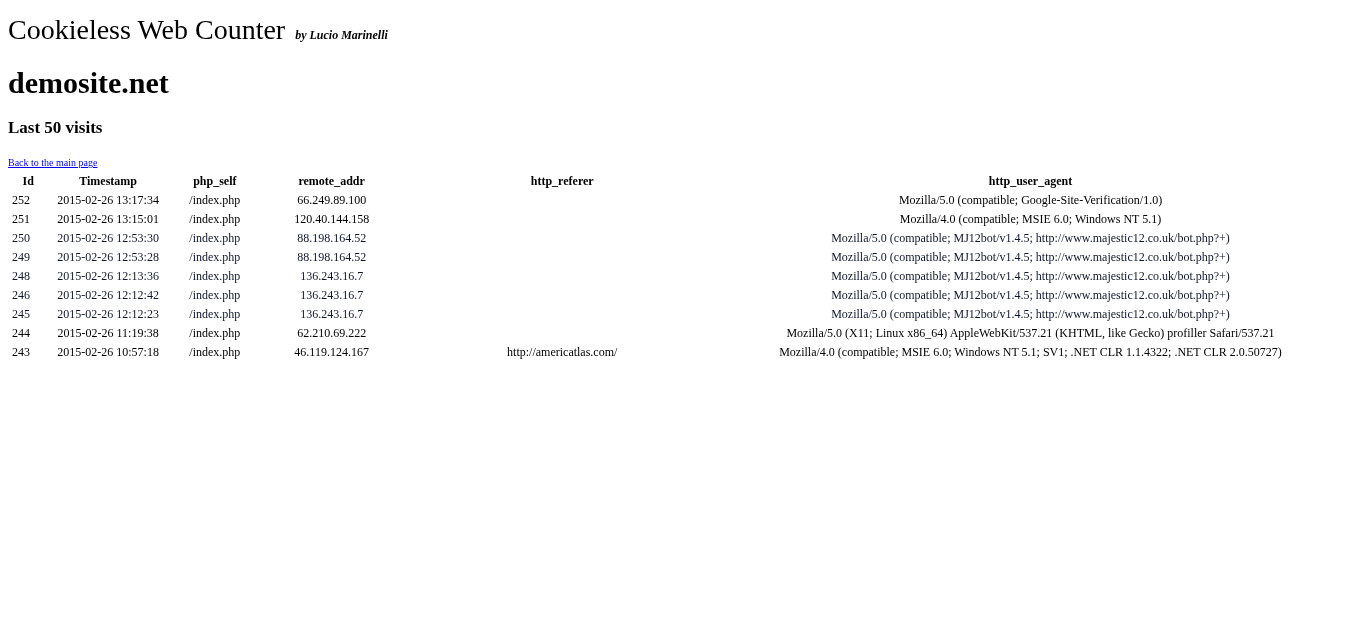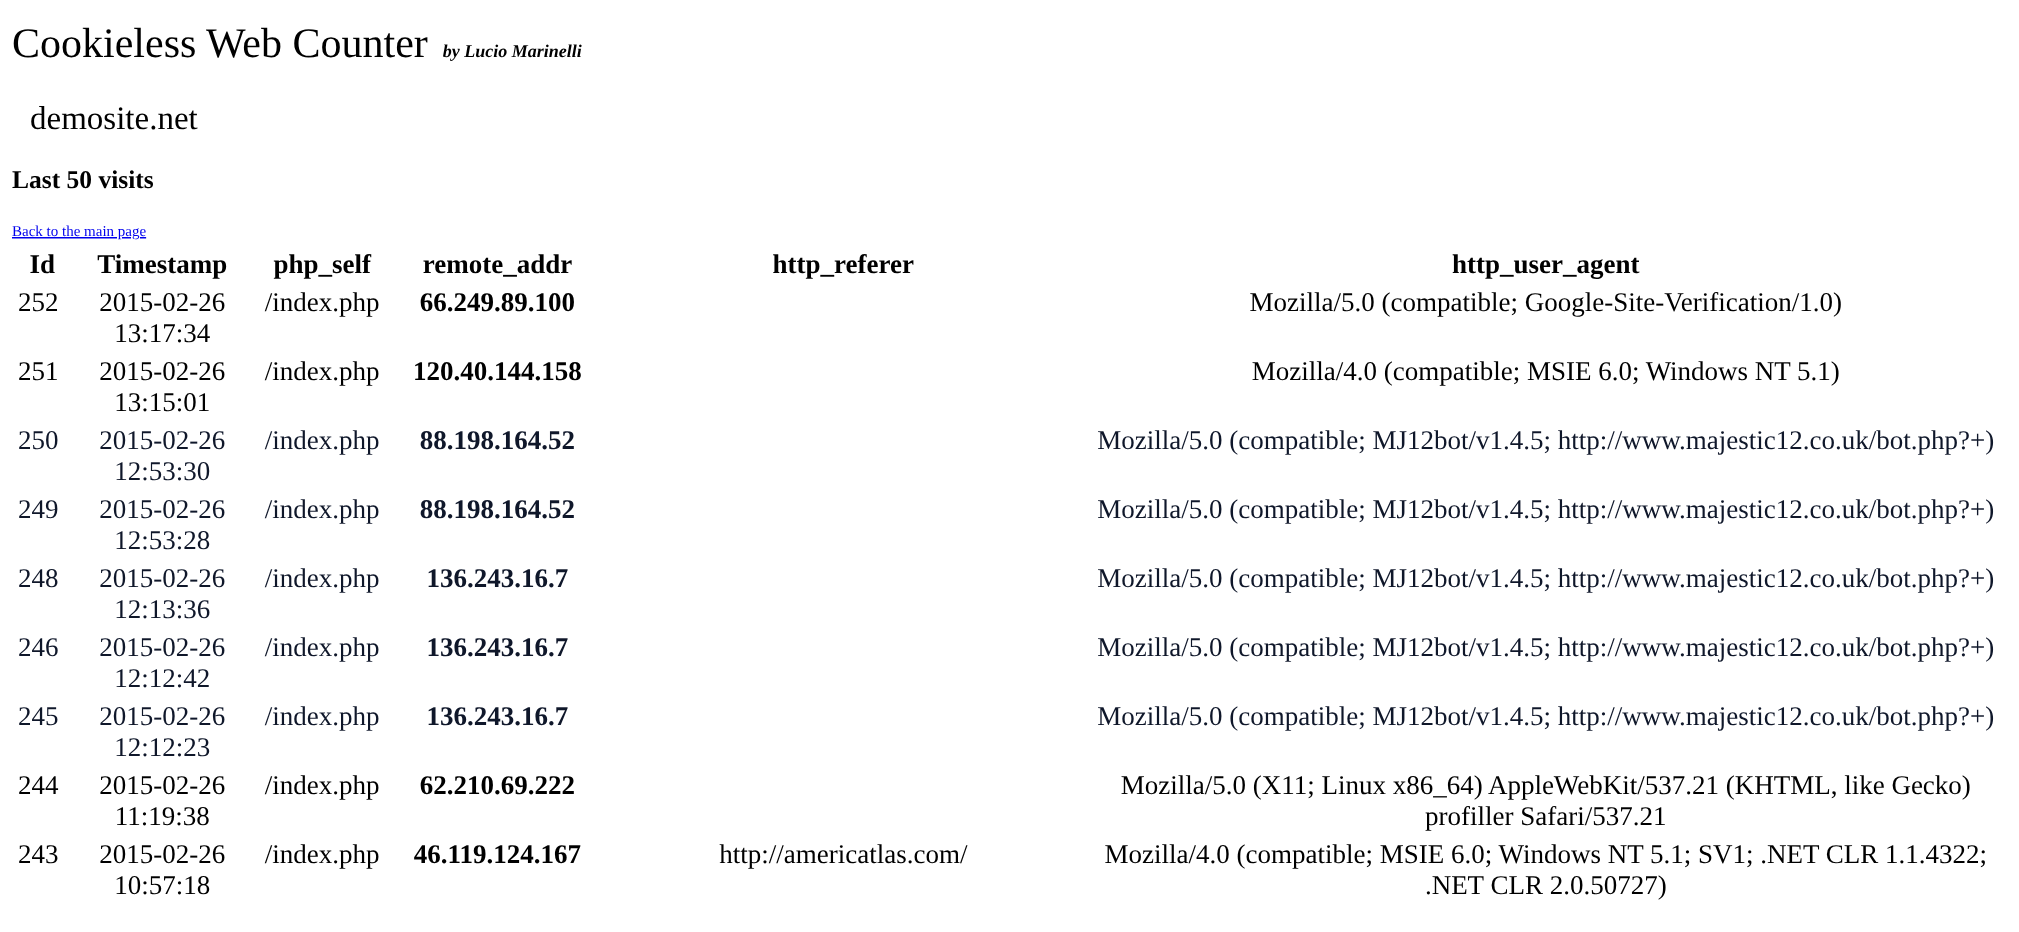--- a/index.html
+++ b/index.html
@@ -14,40 +14,40 @@
     margin: 0 0 8px 0;
     display: inline;
   }
   .byline {
     font-size: 12px;
     font-style: italic;
     font-weight: bold;
     margin-left: 6px;
   }
   h2 {
-    font-size: 22px;
-    font-weight: normal;
-    margin: 20px 0 10px 12px;
+    font-size: 30px;
+    font-weight: bold;
+    margin: 20px 0 10px 0;
   }
   h3 {
     font-size: 17px;
     font-weight: bold;
     margin: 18px 0 14px 0;
   }
   a.backlink {
     color: #0000EE;
     text-decoration: underline;
     font-size: 10px;
     cursor: pointer;
   }
   table {
     border-collapse: collapse;
     width: 100%;
     max-width: 1330px;
-    font-size: 18px;
+    font-size: 12px;
     margin-top: 2px;
   }
   th {
     font-weight: bold;
     text-align: center;
     padding: 2px 4px;
     vertical-align: top;
   }
   td {
     padding: 2px 4px;
@@ -59,21 +59,20 @@
     width: 32px;
   }
   td.ts {
     width: 110px;
   }
   td.self {
     width: 85px;
   }
   td.addr {
     width: 130px;
-    font-weight: bold;
   }
   td.ref {
     width: 310px;
   }
   td.ua {
     width: 600px;
   }
   tr.dimmed td {
     color: #0f172a;
   }

